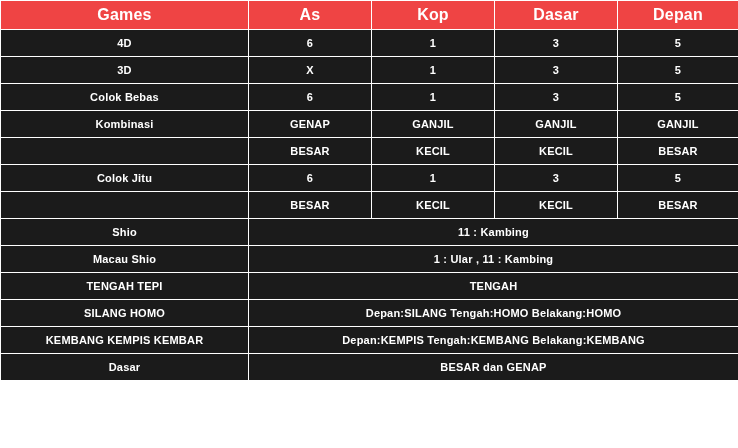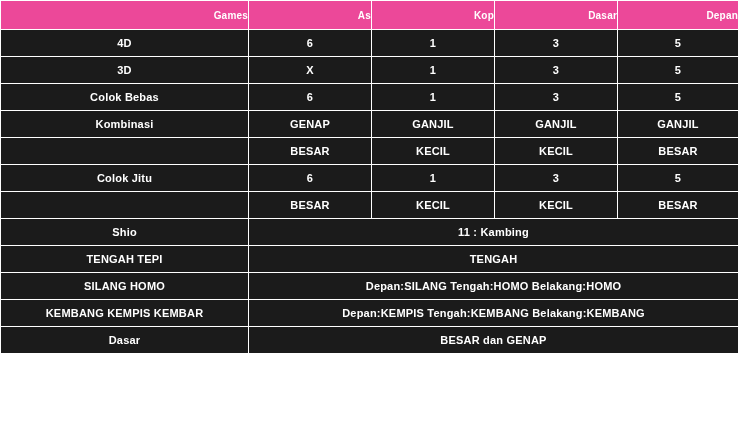--- a/index.html
+++ b/index.html
@@ -25,25 +25,24 @@
     padding: 0;
     height: 26px;
     font-size: 11px;
     color: #ffffff;
     background: #1b1b1b;
     font-weight: bold;
     letter-spacing: 0.2px;
   }
   
   tr.header-row th {
-    background: #ec4899;
-    font-size: 10px;
+    background: #ef4444;
+    font-size: 16px;
     height: 28px;
     font-weight: bold;
-    text-align: right;
   }
   
   td.label-cell {
     background: #262626;
     font-weight: normal;
     font-size: 11px;
   }
   td.value-cell {
     background: #141414;
     font-weight: bold;
@@ -127,20 +126,24 @@
         <td class="value-cell">BESAR</td>
         <td class="value-cell">KECIL</td>
         <td class="value-cell">KECIL</td>
         <td class="value-cell">BESAR</td>
       </tr>
       <tr>
         <td class="label-cell">Shio</td>
         <td class="wide-cell" colspan="4">11 : Kambing</td>
       </tr>
       <tr>
+        <td class="label-cell">Macau Shio</td>
+        <td class="wide-cell" colspan="4">1 : Ular , 11 : Kambing</td>
+      </tr>
+      <tr>
         <td class="label-cell">TENGAH TEPI</td>
         <td class="wide-cell" colspan="4">TENGAH</td>
       </tr>
       <tr>
         <td class="label-cell">SILANG HOMO</td>
         <td class="wide-cell" colspan="4">Depan:SILANG Tengah:HOMO Belakang:HOMO</td>
       </tr>
       <tr>
         <td class="label-cell">KEMBANG KEMPIS KEMBAR</td>
         <td class="wide-cell" colspan="4">Depan:KEMPIS Tengah:KEMBANG Belakang:KEMBANG</td>

